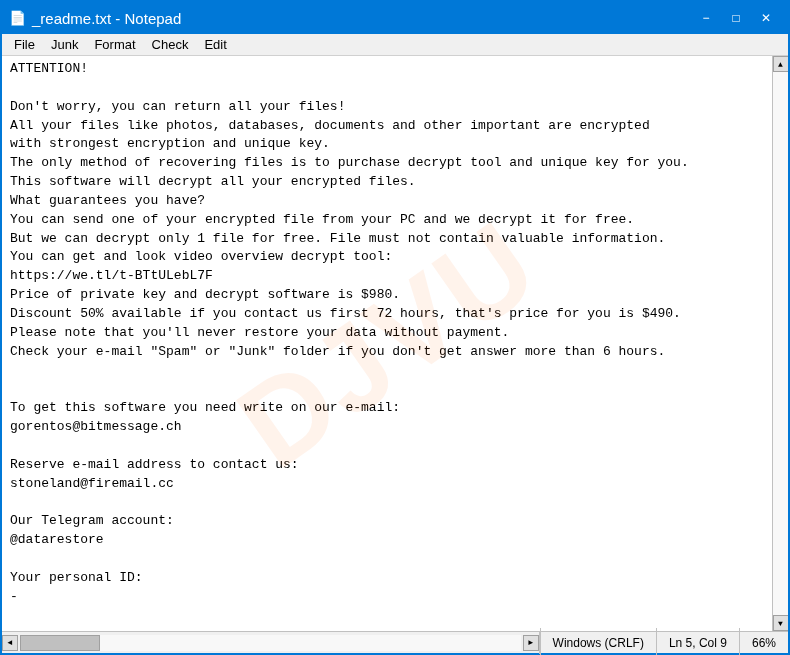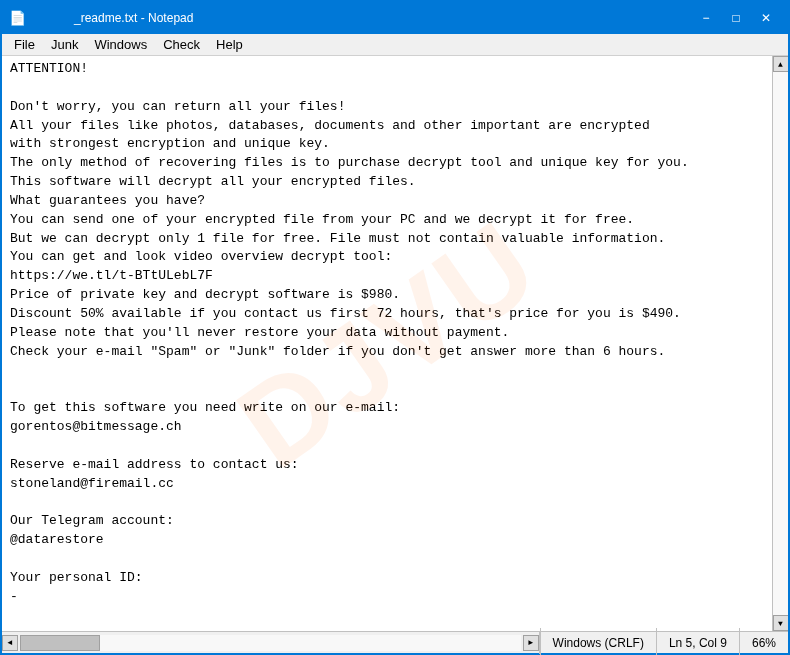--- a/index.html
+++ b/index.html
@@ -46,23 +46,22 @@
     .title-bar-icon {
       width: 16px;
       height: 16px;
       display: flex;
       align-items: center;
       justify-content: center;
       font-size: 14px;
     }
 
     .title-bar-title {
-      font-size: 12px;
+      font-size: 15px;
       font-family: 'Segoe UI', Arial, sans-serif;
-      margin-left: 42px;
     }
 
     .title-bar-controls {
       display: flex;
       align-items: center;
       gap: 2px;
     }
 
     .title-bar-btn {
       width: 28px;
@@ -236,23 +235,23 @@
     <div class="title-bar-controls">
       <button class="title-bar-btn">−</button>
       <button class="title-bar-btn">□</button>
       <button class="title-bar-btn close">✕</button>
     </div>
   </div>
 
   <div class="menu-bar">
     <span class="menu-item">File</span>
     <span class="menu-item">Junk</span>
-    <span class="menu-item">Windows</span>
+    <span class="menu-item">Format</span>
     <span class="menu-item">Check</span>
-    <span class="menu-item">Help</span>
+    <span class="menu-item">Edit</span>
   </div>
 
   <div class="editor-area">
     <div class="content">
       <div class="watermark">DJVU</div>
       <div class="text-content">ATTENTION!
 
 Don't worry, you can return all your files!
 All your files like photos, databases, documents and other important are encrypted
 with strongest encryption and unique key.

